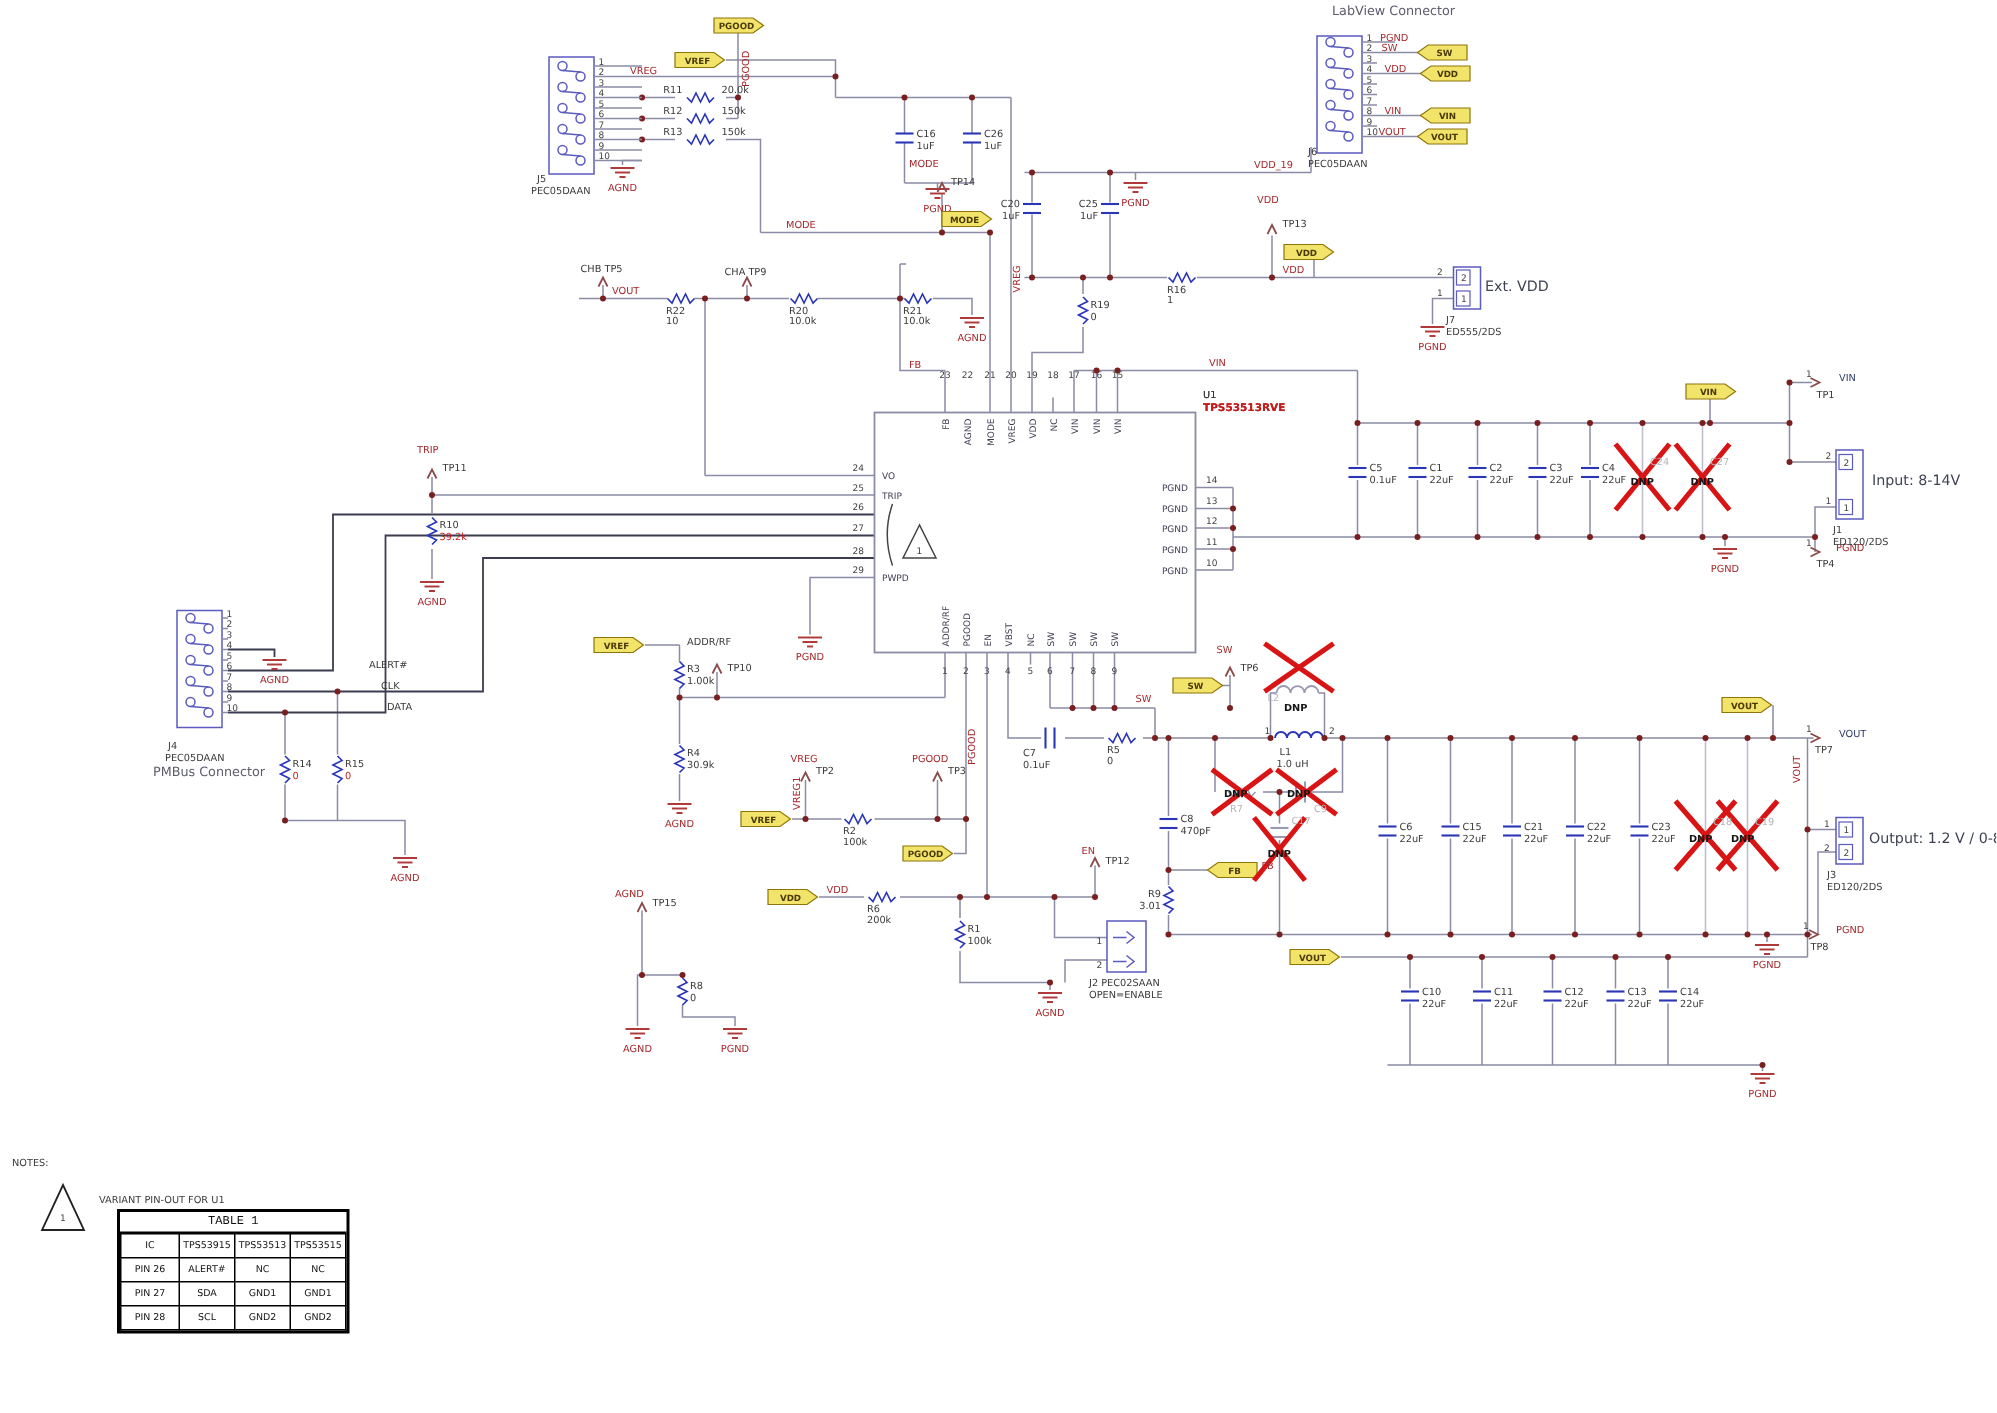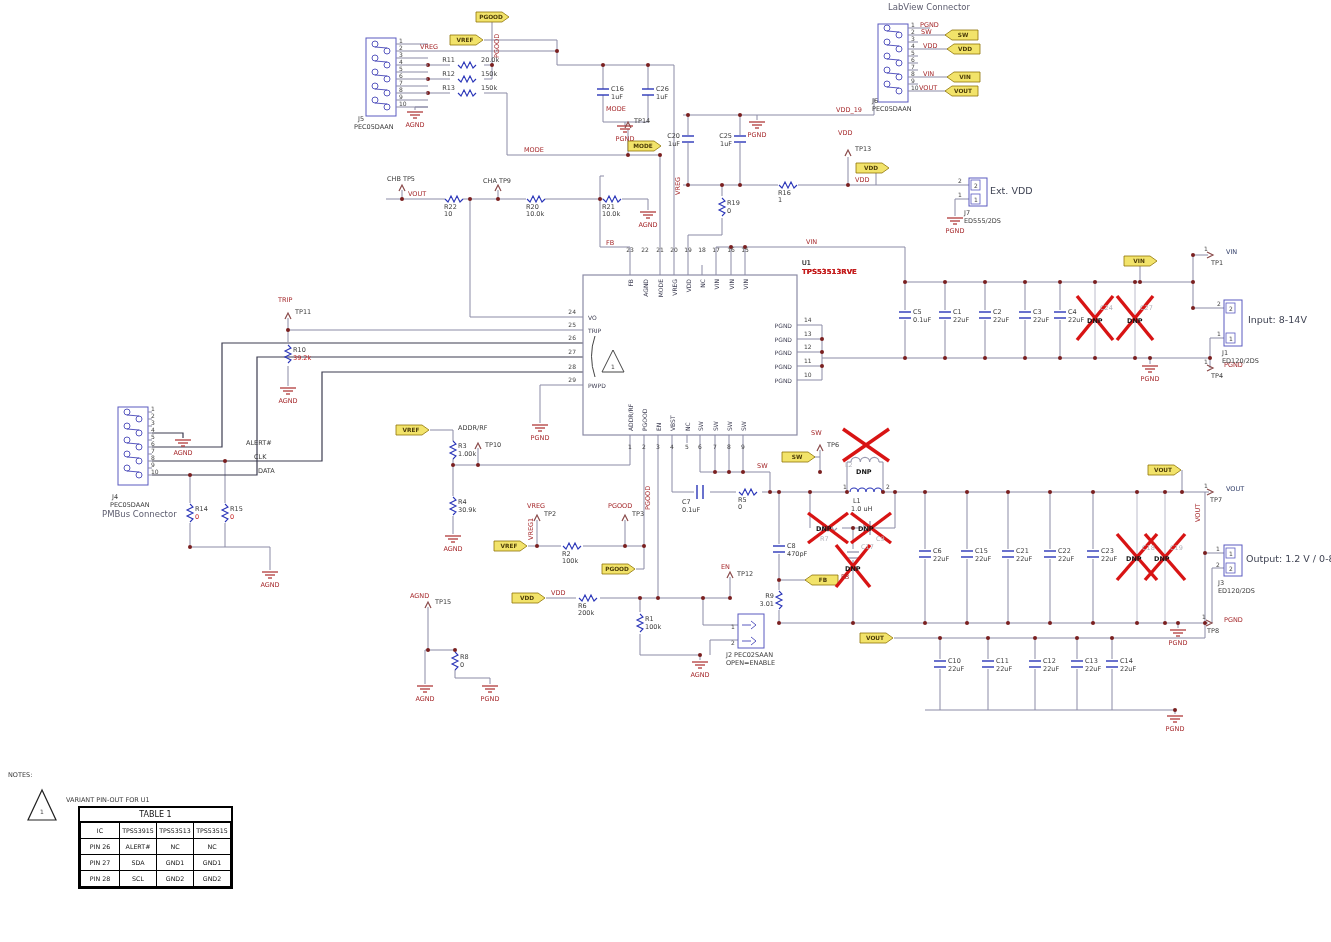--- a/index.html
+++ b/index.html
@@ -12,21 +12,21 @@
   .t-g{fill:#b4b4bc;font-size:6.5px;}
   .t-b{fill:#2d3a66;font-size:6.5px;}
   .t-d{fill:#151515;font-size:6.5px;font-weight:bold;}
   .t-t{fill:#5c5c6e;font-size:8.5px;}
   .t-big{fill:#3f4353;font-size:9.5px;}
   .t-pn{fill:#444;font-size:6px;}
   .t-red{fill:#c41d1d;font-size:7px;font-weight:bold;}
   .t-flag{fill:#4a3a08;font-size:5.8px;font-weight:bold;}
   .t-pin{fill:#3d3d52;font-size:6px;}
   #tablebox{position:absolute;left:78px;top:806px;border:2.5px solid #000;background:#fff;}
-  #tablebox .tt{border-bottom:1px solid #000;text-align:center;font-size:8px;padding:2px 0;font-weight:500;color:#111;}
+  #tablebox .tt{border-bottom:1px solid #000;text-align:center;font-size:8px;padding:2px 0;font-weight:500;color:#111;font-family:Liberation Mono, monospace;}
   #tablebox table{border-collapse:collapse;}
   #tablebox td{border:1px solid #000;font-size:6.3px;color:#111;text-align:center;height:13px;}
   #tablebox td.c0{width:36px;} #tablebox td.c1{width:34px;} #tablebox td.c2{width:34px;} #tablebox td.c3{width:34px;}
 </style>
 </head>
 <body>
 
 <div id="stage">
   <svg id="sch" width="1331" height="942" viewBox="0 0 1331 942">
 

